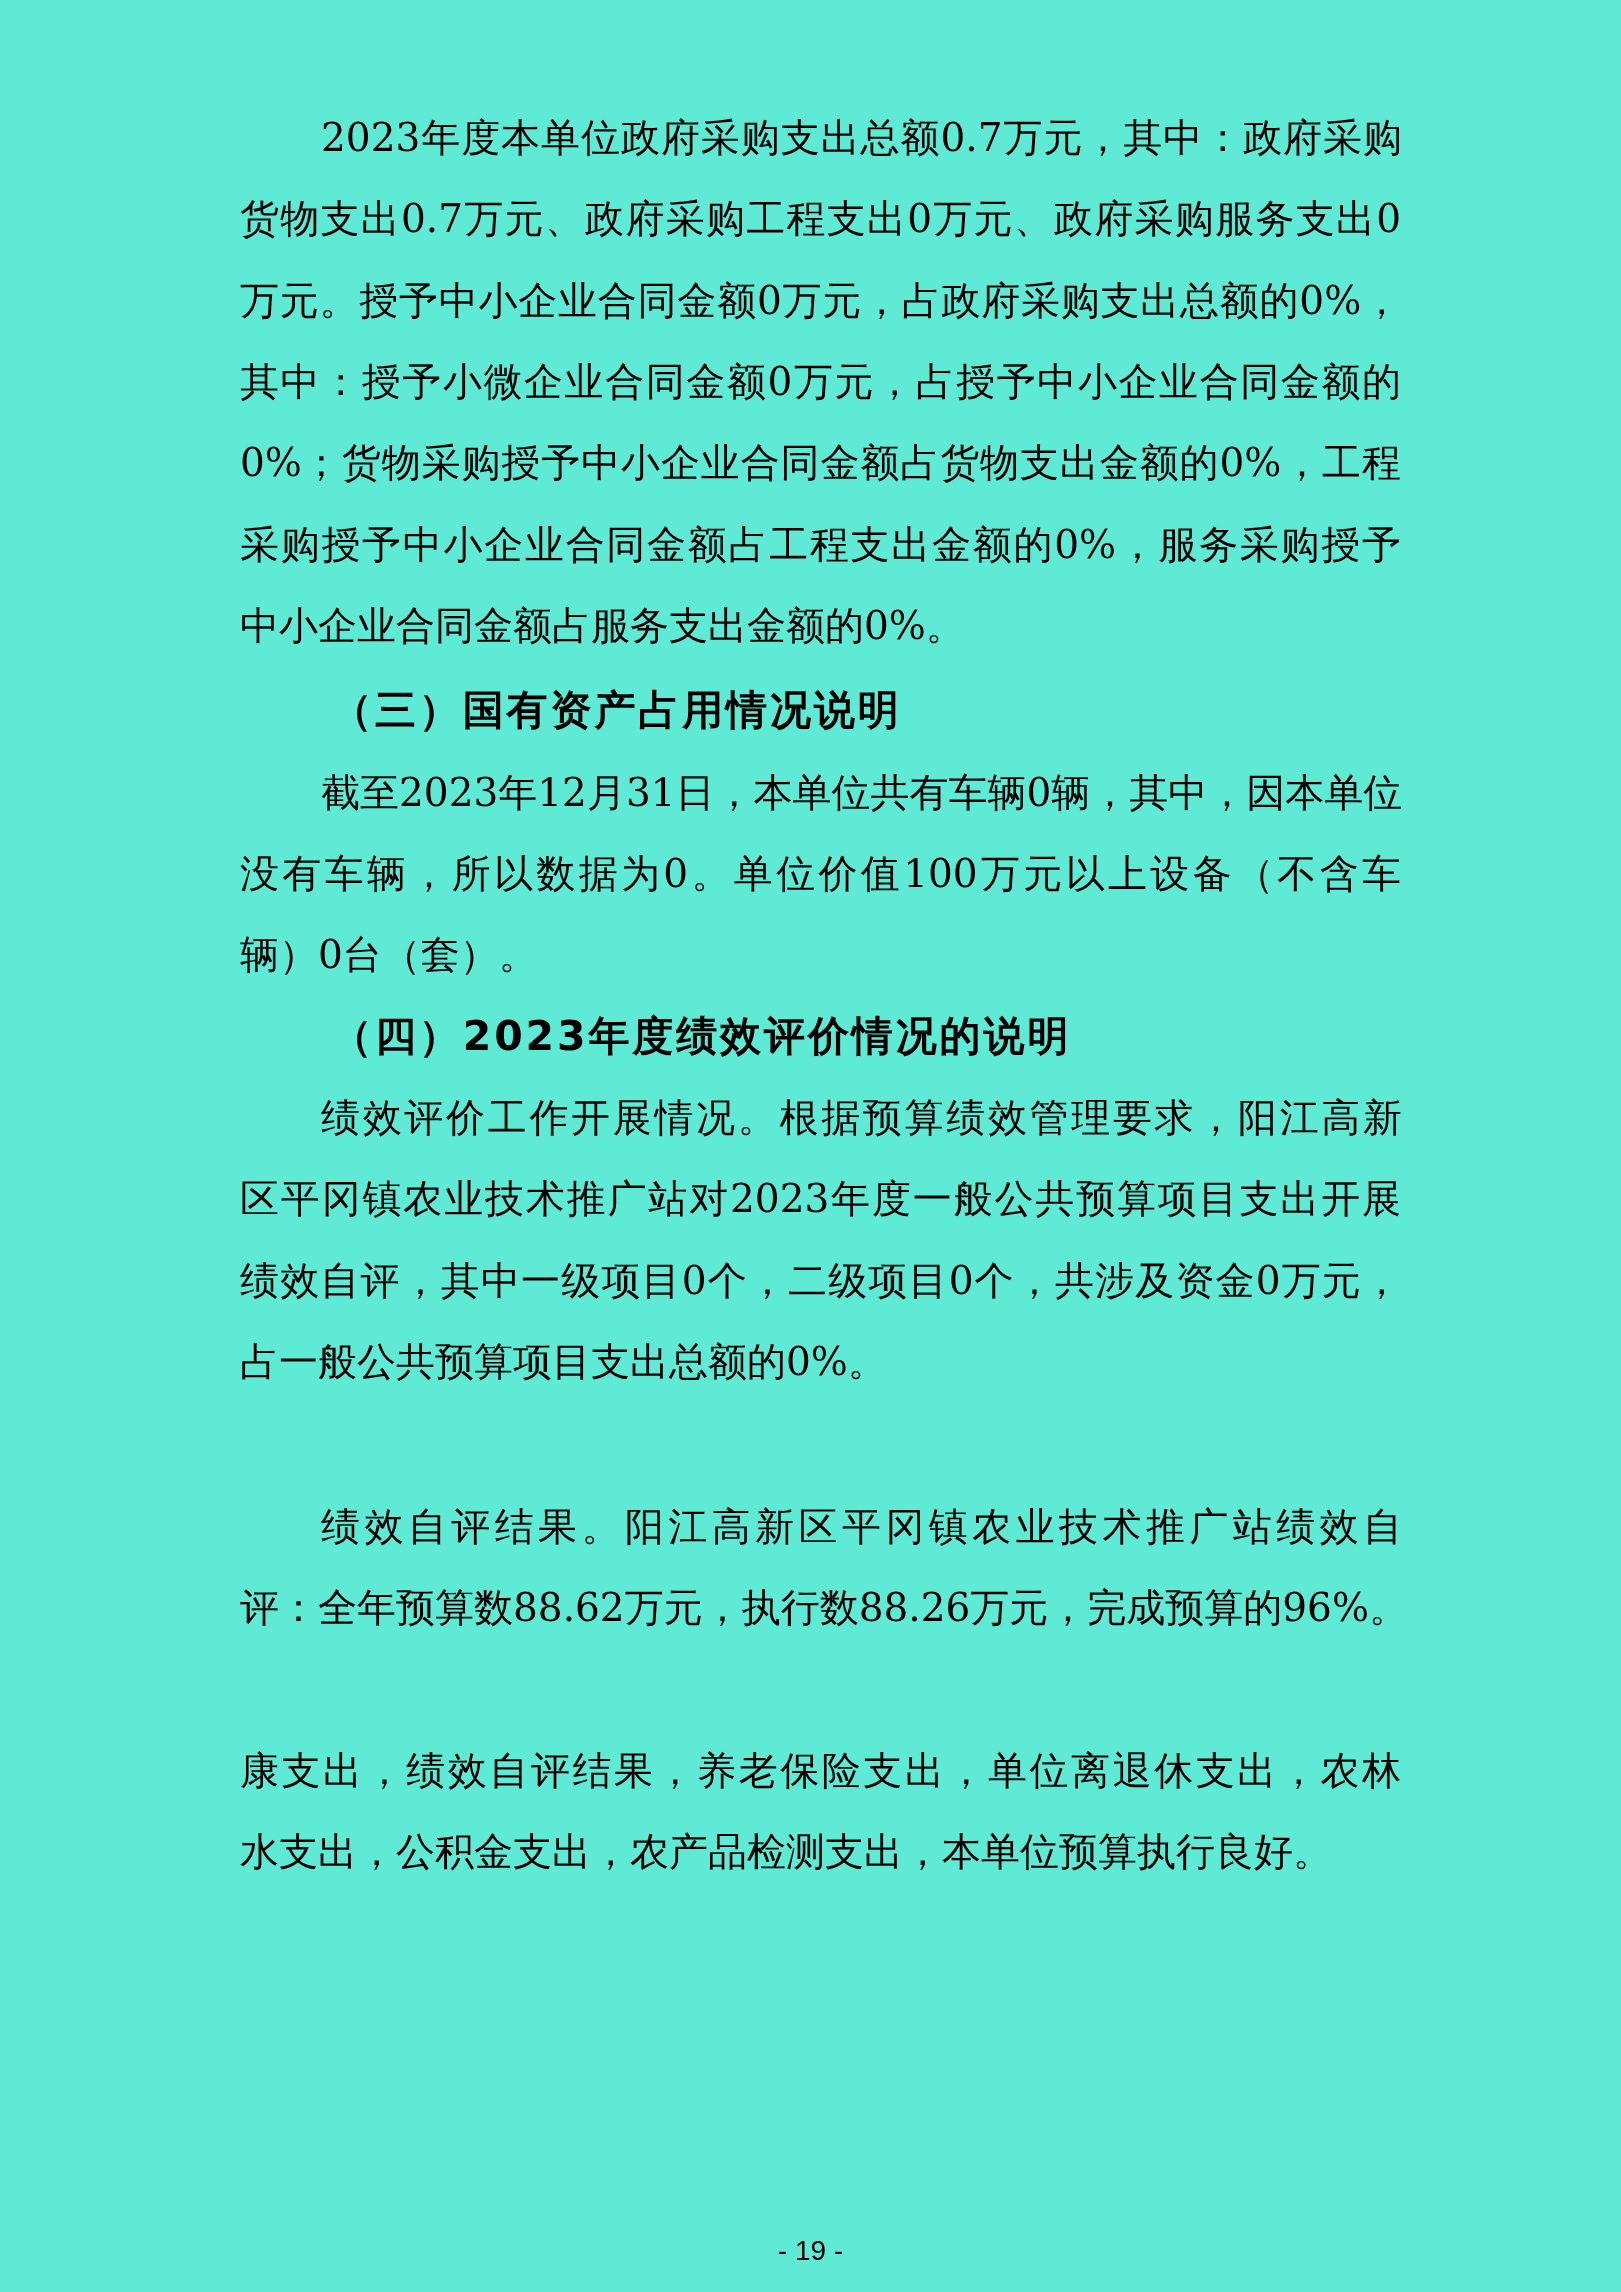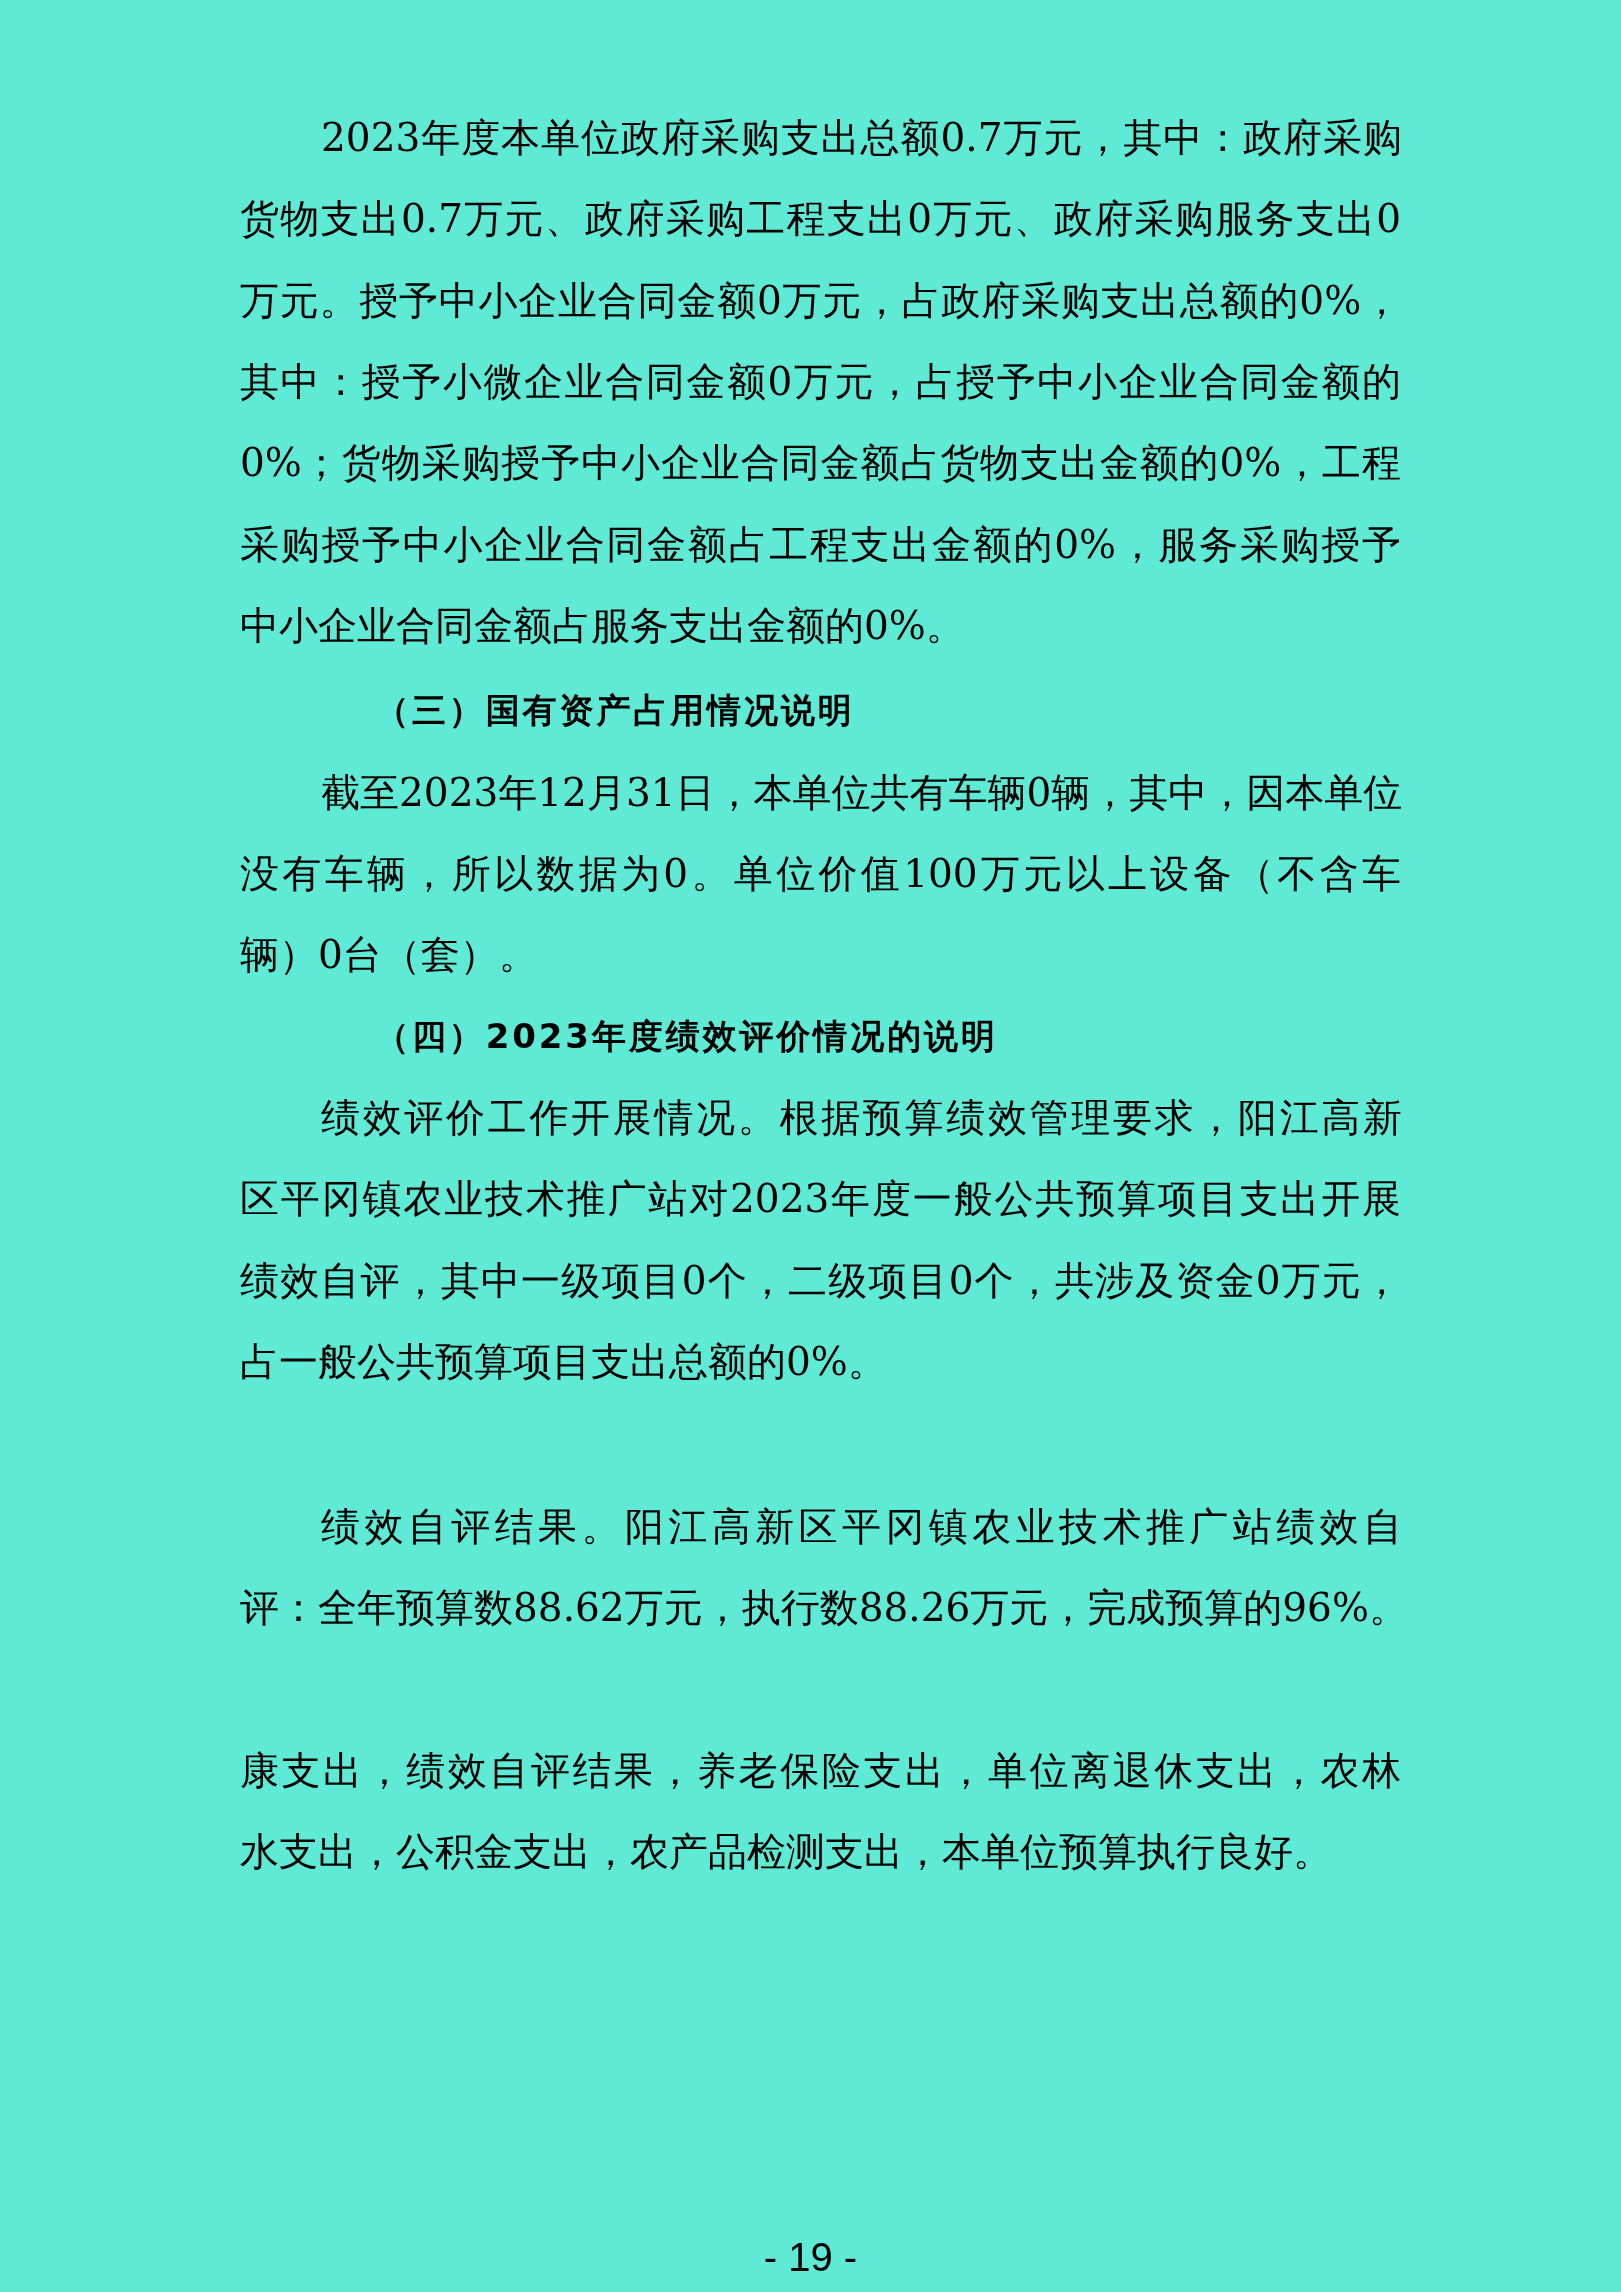--- a/index.html
+++ b/index.html
@@ -4,26 +4,26 @@
 <style>
   html, body { margin: 0; padding: 0; background: #ffffff; }
   body { width: 1621px; height: 2293px; position: relative; overflow: hidden;
          font-family: "DejaVu Serif", "Liberation Serif", serif; color: #000000; }
   .page { position: absolute; left: 0; top: 0; width: 1621px; height: 2293px; background: #5eead4; }
   .line { position: absolute; left: 240px; width: 1161px; height: 59px;
           font-size: 39px; line-height: 59px; white-space: nowrap;
           text-align: justify; text-align-last: justify; letter-spacing: 0px; }
   .line.last { text-align-last: left; }
   .line.indent { left: 321px; width: 1081px; }
-  .heading { position: absolute; left: 331px; height: 59px; font-size: 34px; line-height: 59px;
+  .heading { position: absolute; left: 331px; height: 59px; font-size: 41px; line-height: 59px;
              font-weight: bold; white-space: nowrap; letter-spacing: 2.9px;
-             font-family: "DejaVu Sans", "Liberation Sans", sans-serif; margin-left: 44px; }
+             font-family: "DejaVu Sans", "Liberation Sans", sans-serif; }
   .runin { font-weight: normal; font-family: "DejaVu Sans", "Liberation Sans", sans-serif; }
   .page-number { position: absolute; left: 0; width: 1621px; top: 2235px; text-align: center;
-                 font-family: "Liberation Sans", "DejaVu Sans", sans-serif; font-size: 40px; }
+                 font-family: "Liberation Sans", "DejaVu Sans", sans-serif; font-size: 28px; }
 </style>
 </head>
 <body>
 
 <div class="page">
 
   <div class="line indent" style="top:108px">2023年度本单位政府采购支出总额0.7万元，其中：政府采购</div>
   <div class="line" style="top:189px">货物支出0.7万元、政府采购工程支出0万元、政府采购服务支出0</div>
   <div class="line" style="top:271px">万元。授予中小企业合同金额0万元，占政府采购支出总额的0%，</div>
   <div class="line" style="top:352px">其中：授予小微企业合同金额0万元，占授予中小企业合同金额的</div>

